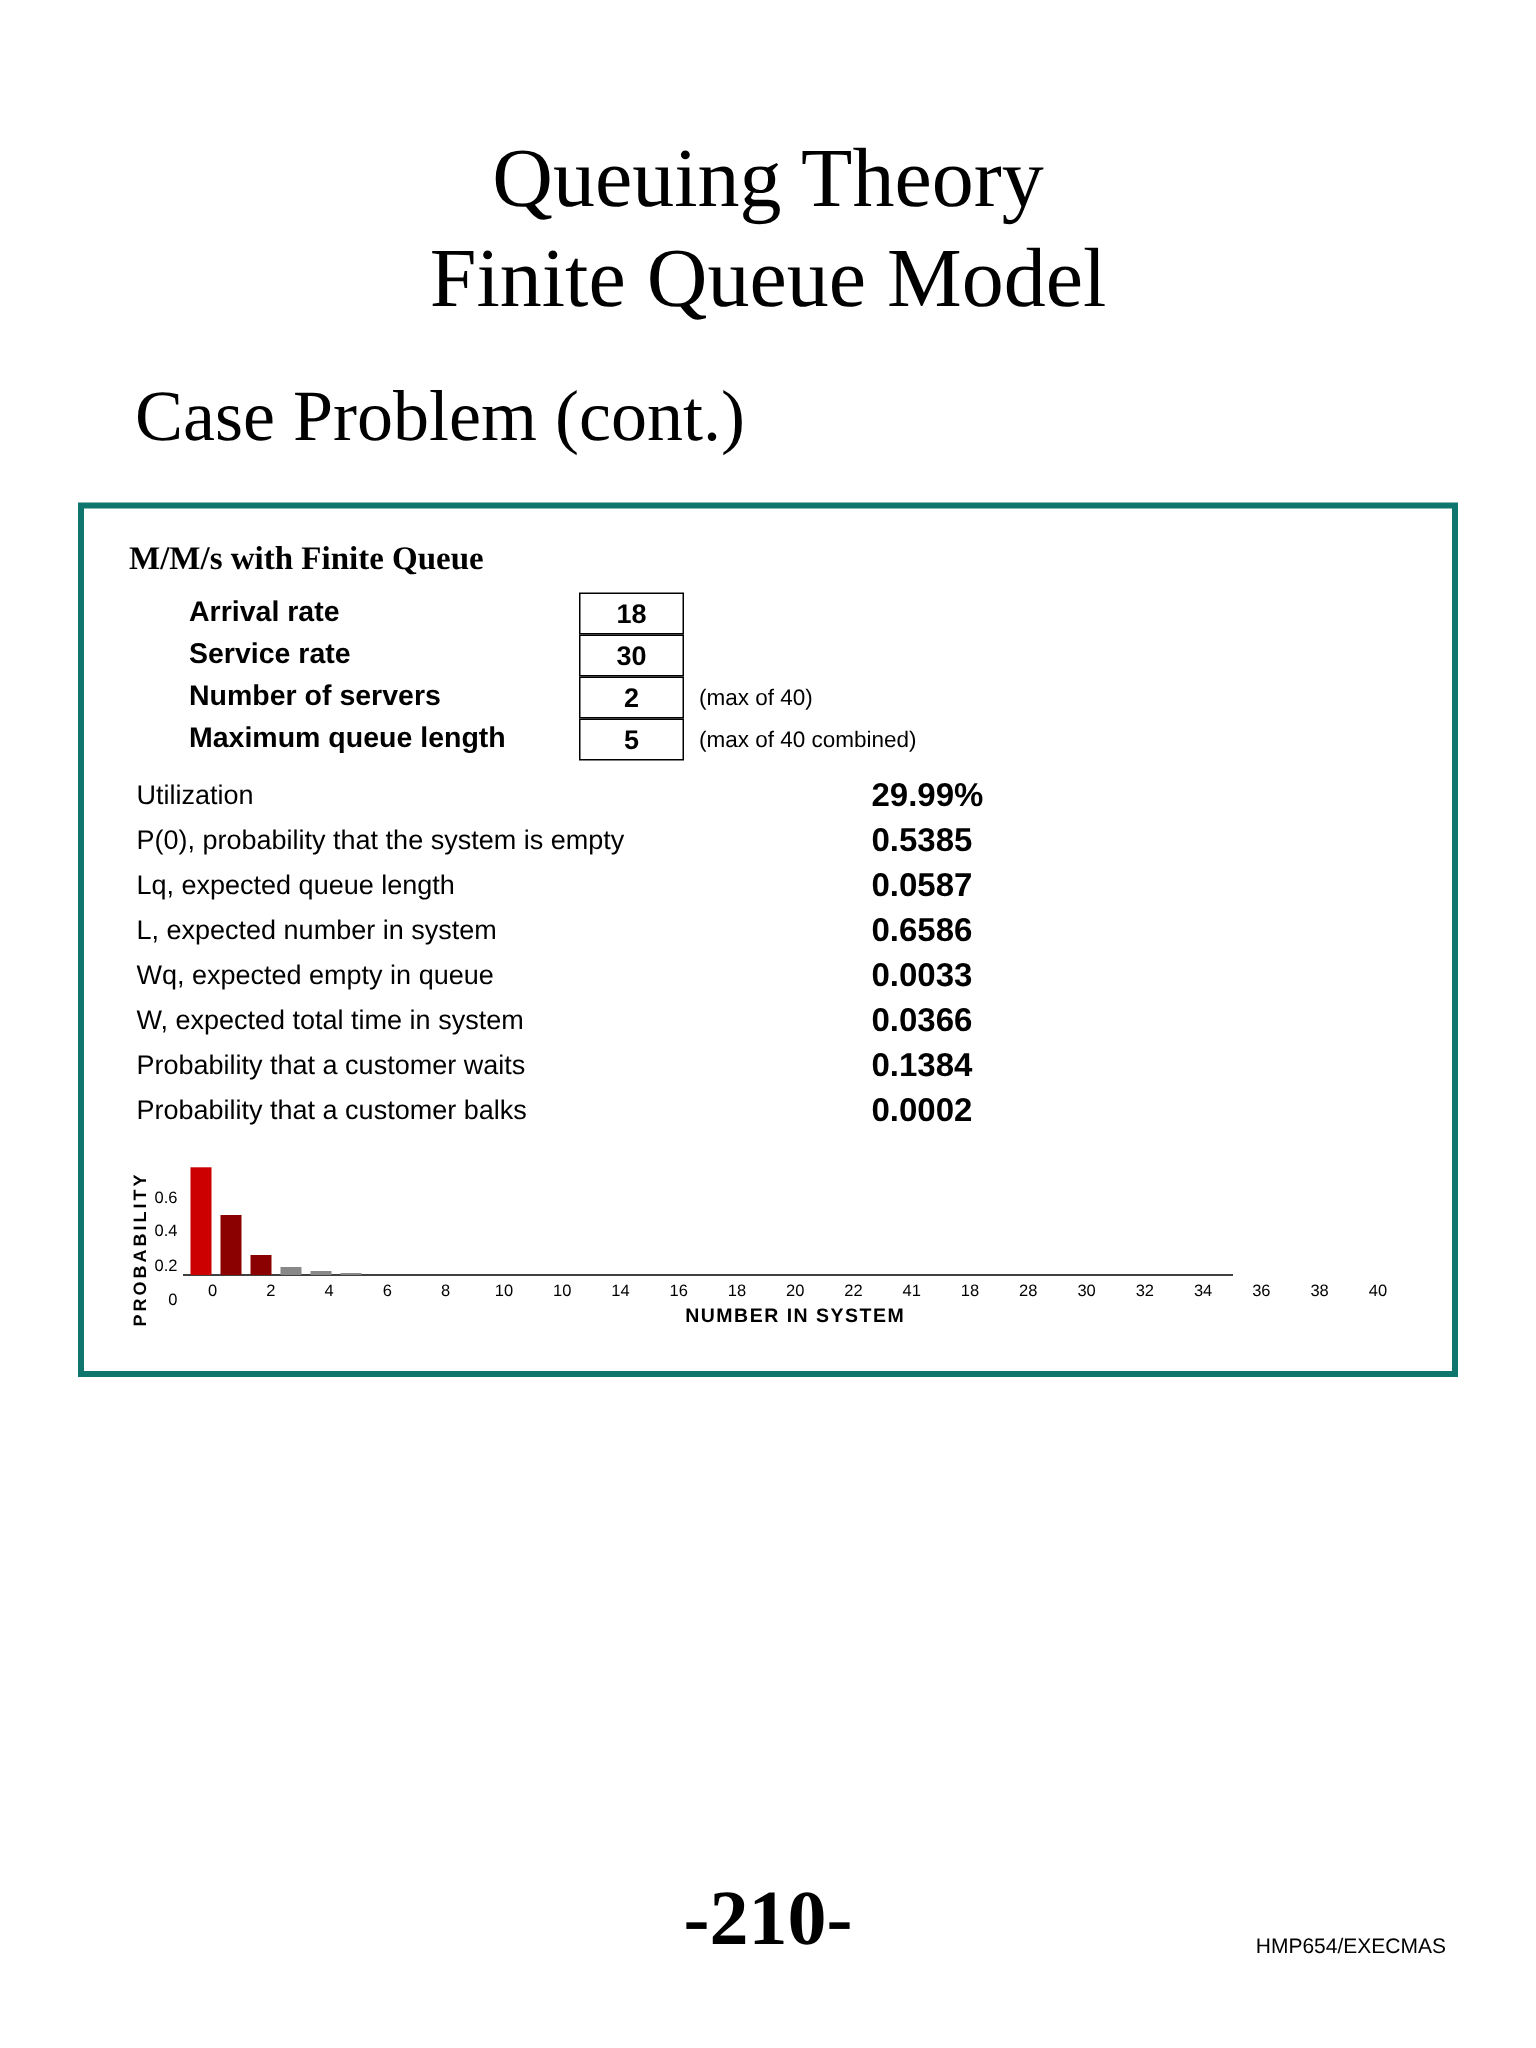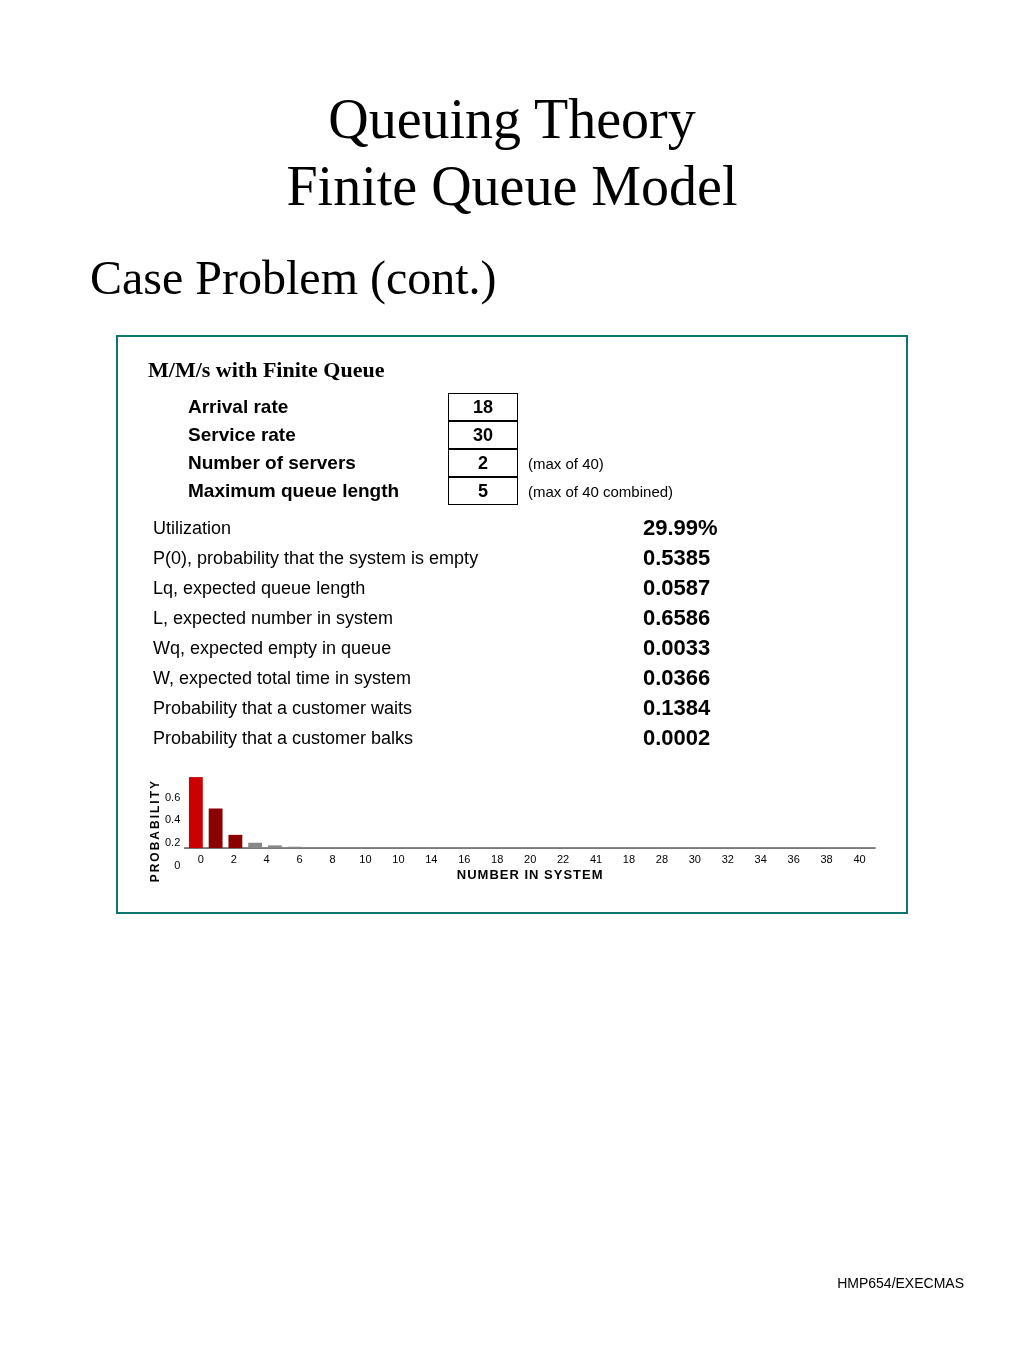--- a/index.html
+++ b/index.html
@@ -32,22 +32,22 @@
 
     .section-title {
       font-size: 48px;
       font-weight: normal;
       align-self: flex-start;
       margin-left: 30px;
       margin-bottom: 30px;
     }
 
     .model-box {
-      border: 2px solid #0f766e;
-      width: 792px;
+      border: 4px solid #0f766e;
+      width: 920px;
       padding: 20px 30px 30px 30px;
       margin-bottom: 30px;
     }
 
     .model-box-title {
       font-size: 22px;
       font-weight: bold;
       margin-bottom: 10px;
     }
 
@@ -128,21 +128,21 @@
 
     .page-number {
       font-size: 52px;
       font-weight: bold;
       font-family: 'Times New Roman', Times, serif;
     }
 
     .footer-code {
       position: absolute;
       right: 0;
-      bottom: 18px;
+      bottom: 4px;
       font-size: 14px;
       font-family: Arial, sans-serif;
     }
   </style>
 </head>
 <body>
 
 <div class="page-container">
   <h1 class="main-title">
     <span>Queuing Theory</span><br>
@@ -257,15 +257,16 @@
             <span style="flex: 1 1 0%; text-align: center;">36</span>
             <span style="flex: 1 1 0%; text-align: center;">38</span>
             <span style="flex: 1 1 0%; text-align: center;">40</span>
           </div>
         <div style="text-align:center;font-size:13px;font-family:Arial,sans-serif;font-weight:bold;letter-spacing:1px;margin-top:2px;">NUMBER IN SYSTEM</div>
       </div>
     </div>
   </div>
 
   <div class="footer-row">
+    <span class="page-number">-210-</span>
     <span class="footer-code">HMP654/EXECMAS</span>
   </div>
 </div>
 
 </body></html>

